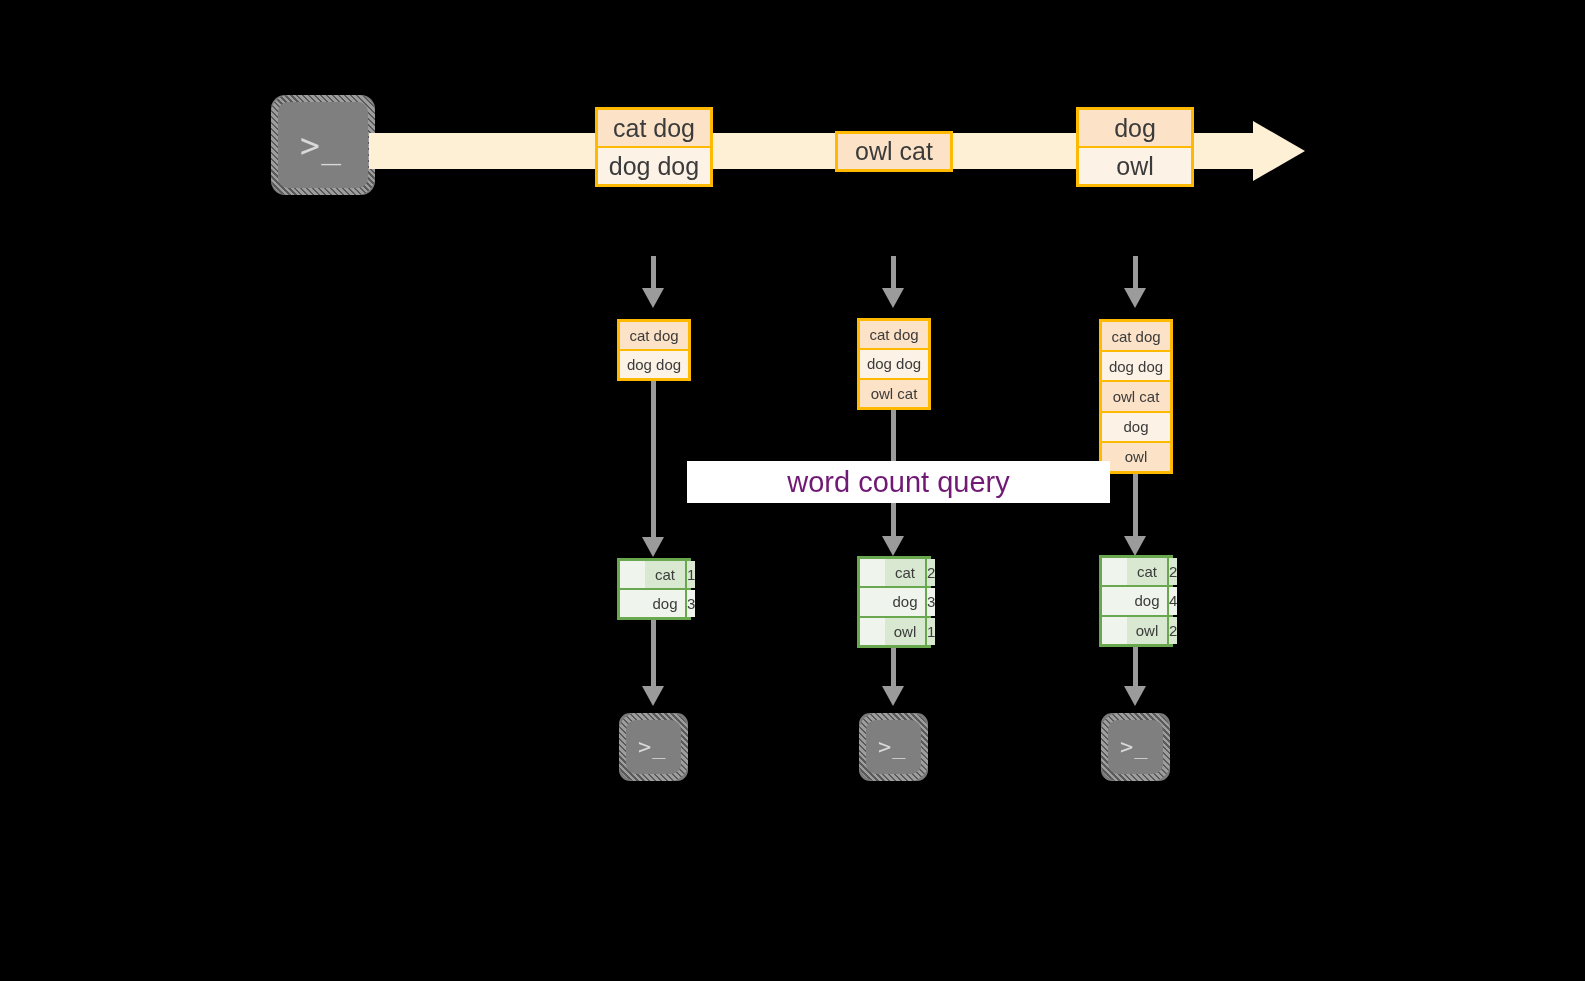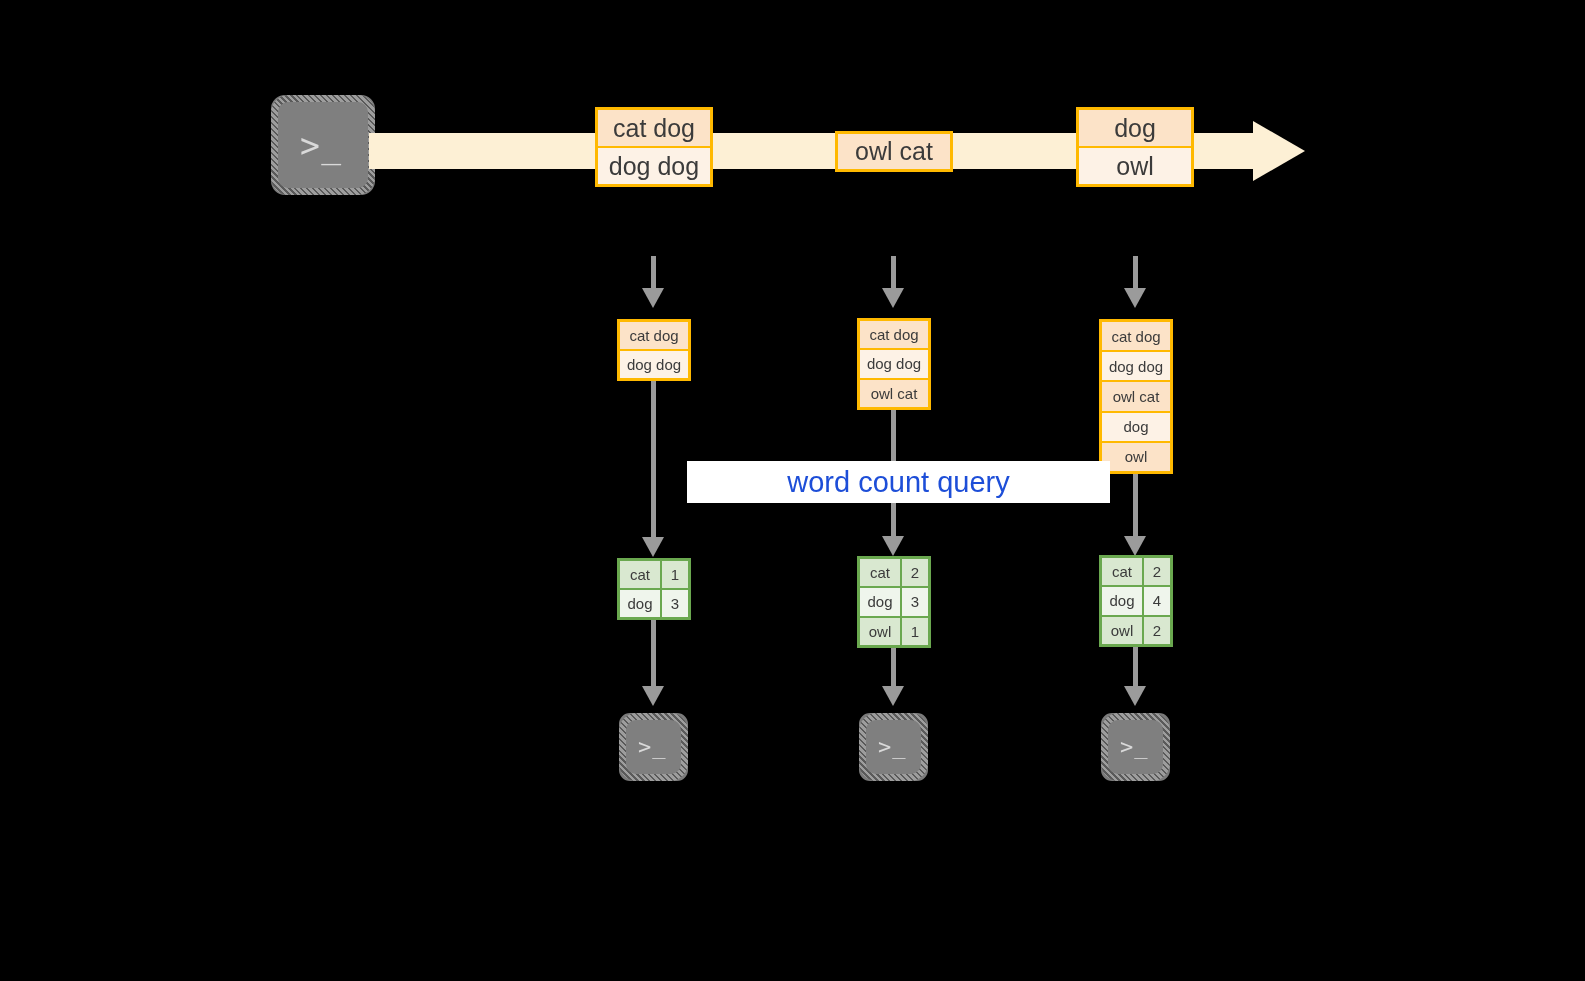--- a/index.html
+++ b/index.html
@@ -99,20 +99,21 @@
     border: 3px solid #6aa84f;
     display: flex;
     flex-direction: column;
     z-index: 5;
     background: #eff5ec;
   }
   .gbox .grow {
     flex: 1 1 auto;
     display: flex;
     border-bottom: 2px solid #6aa84f;
+    padding-left: 25px;
   }
   .gbox .grow:last-child { border-bottom: none; }
   .gbox .grow.shade .gk, .gbox .grow.shade .gv { background: #d9e8d0; }
   .gbox .gk, .gbox .gv {
     display: flex;
     align-items: center;
     justify-content: center;
     font-size: 15px;
     color: #3b3b3b;
     background: #eff5ec;
@@ -146,21 +147,21 @@
   .qband {
     position: absolute;
     background: #ffffff;
     display: flex;
     align-items: center;
     justify-content: center;
     z-index: 8;
   }
   .qband .qtext {
     font-size: 29px;
-    color: #1d4ed8;
+    color: #701a75;
     white-space: nowrap;
   }
 </style>
 </head>
 <body>
 
 <div id="stage">
 
   <div class="term" style="left:271px; top:95px; width:104px; height:100px;">
     <div class="hatch"></div>

